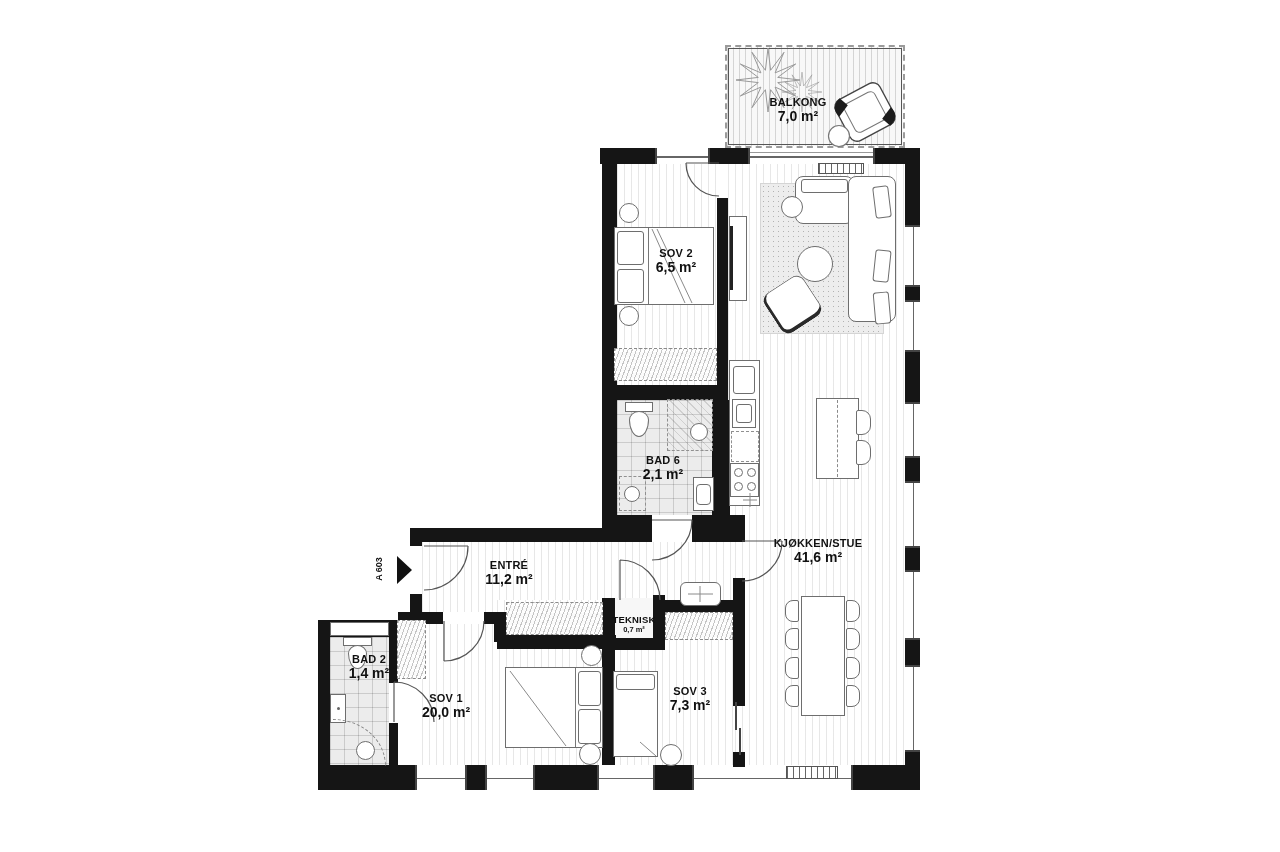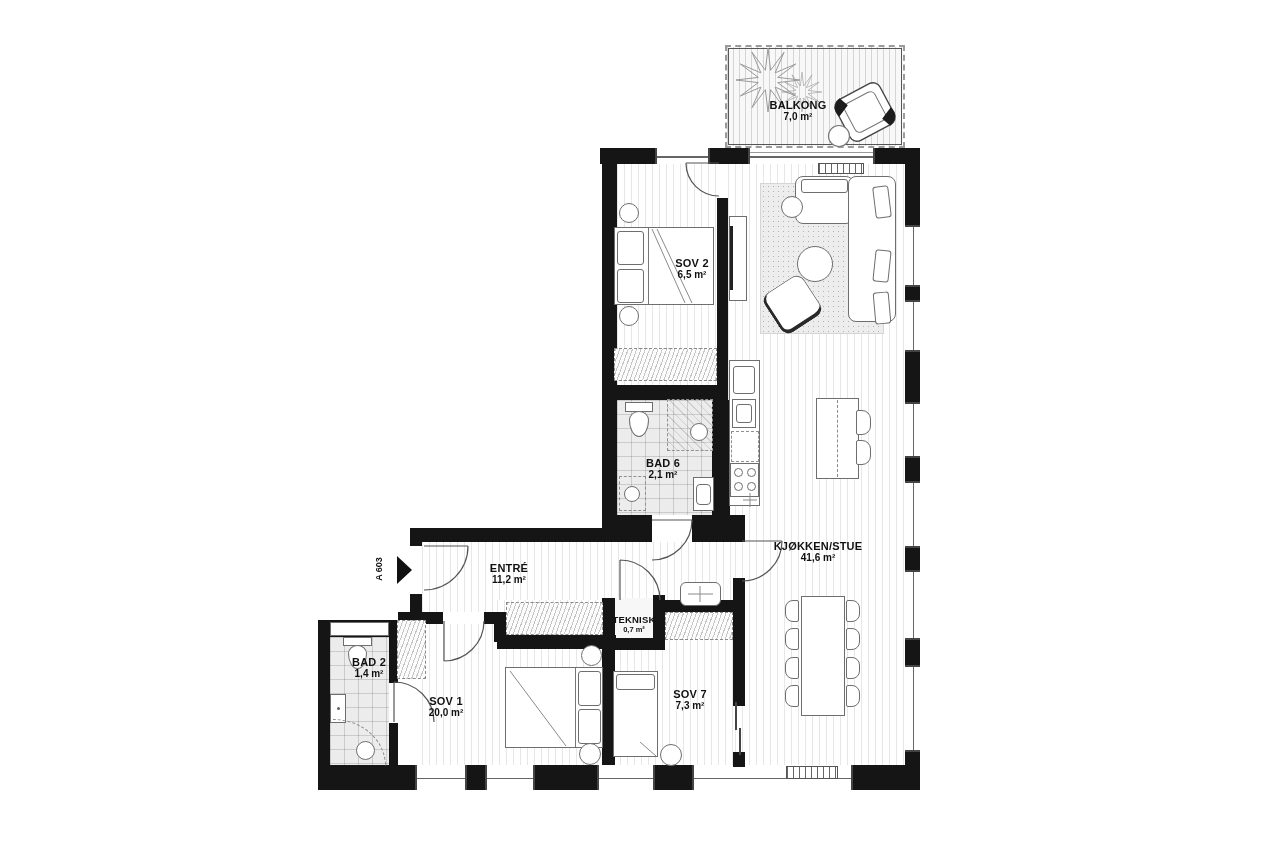--- a/index.html
+++ b/index.html
@@ -30,21 +30,21 @@
     background-image:repeating-linear-gradient(110deg,rgba(0,0,0,.22) 0 1px,transparent 1px 4px),
                      repeating-linear-gradient(0deg,#fff 0 2px,transparent 2px 7px);}
   .radiator{position:absolute;background:#fff;border:1px solid #555;box-sizing:border-box;
     background-image:repeating-linear-gradient(90deg,#666 0 1px,transparent 1px 6px);}
   .chair{position:absolute;width:14px;height:22px;border:1.3px solid #6e6e6e;background:#fff;box-sizing:border-box;}
   .chair.cl{border-radius:8px 2px 2px 8px;}
   .chair.cr{border-radius:2px 8px 8px 2px;}
   .stool{position:absolute;width:15px;height:25px;border:1.3px solid #6e6e6e;background:#fff;box-sizing:border-box;border-radius:2px 9px 9px 2px;}
   .rlabel{position:absolute;transform:translate(-50%,-50%);text-align:center;color:#101010;white-space:nowrap;z-index:30;}
   .rlabel b{display:block;font-size:11px;font-weight:bold;letter-spacing:.2px;}
-  .rlabel span{display:block;font-size:10px;font-weight:bold;}
+  .rlabel span{display:block;font-size:14px;font-weight:bold;}
   .rlabel.sm b{font-size:9.5px;}
   .rlabel.sm span{font-size:7.5px;}
   .balcony{position:absolute;border:2px dashed #9b9b9b;outline:1.5px solid #555;outline-offset:-4px;box-sizing:border-box;}
   svg.overlay{position:absolute;left:0;top:0;z-index:20;pointer-events:none;}
   .a603-text{position:absolute;left:358px;top:563px;width:44px;height:12px;font-size:9px;font-weight:bold;
     text-align:center;transform:rotate(-90deg);color:#111;}
   .a603-arrow{position:absolute;left:397px;top:556px;width:0;height:0;border-top:14px solid transparent;
     border-bottom:14px solid transparent;border-left:15px solid #111;}
   .tvbar{position:absolute;background:#222;}
   .divider{position:absolute;background:#777;}
@@ -236,21 +236,21 @@
       <path d="M-25 -8 Q-29 -20 -16 -24 L-12 -14 Z" fill="#1c1c1c"></path>
       <path d="M25 8 Q29 20 16 24 L12 14 Z" fill="#1c1c1c"></path>
     </g>
     <circle cx="839" cy="136" r="10.5" fill="#fff" stroke="#777" stroke-width="1.2"></circle>
   </svg>
 
   <div class="rlabel" style="left:798px;top:110px;">
     <b>BALKONG</b>
     <span>7,0 m²</span>
   </div>
-  <div class="rlabel" style="left:676px;top:268px;margin-left:16px;">
+  <div class="rlabel" style="left:676px;top:261px;">
     <b>SOV 2</b>
     <span>6,5 m²</span>
   </div>
   <div class="rlabel" style="left:663px;top:468px;">
     <b>BAD 6</b>
     <span>2,1 m²</span>
   </div>
   <div class="rlabel" style="left:818px;top:551px;">
     <b>KJØKKEN/STUE</b>
     <span>41,6 m²</span>
@@ -261,21 +261,21 @@
   </div>
   <div class="rlabel sm" style="left:634px;top:624px;">
     <b>TEKNISK</b>
     <span>0,7 m²</span>
   </div>
   <div class="rlabel" style="left:446px;top:706px;">
     <b>SOV 1</b>
     <span>20,0 m²</span>
   </div>
   <div class="rlabel" style="left:690px;top:699px;">
-    <b>SOV 7</b>
+    <b>SOV 3</b>
     <span>7,3 m²</span>
   </div>
   <div class="rlabel" style="left:369px;top:667px;">
     <b>BAD 2</b>
     <span>1,4 m²</span>
   </div>
 
   <div class="a603-text">A 603</div>
   <div class="a603-arrow"></div>
 

